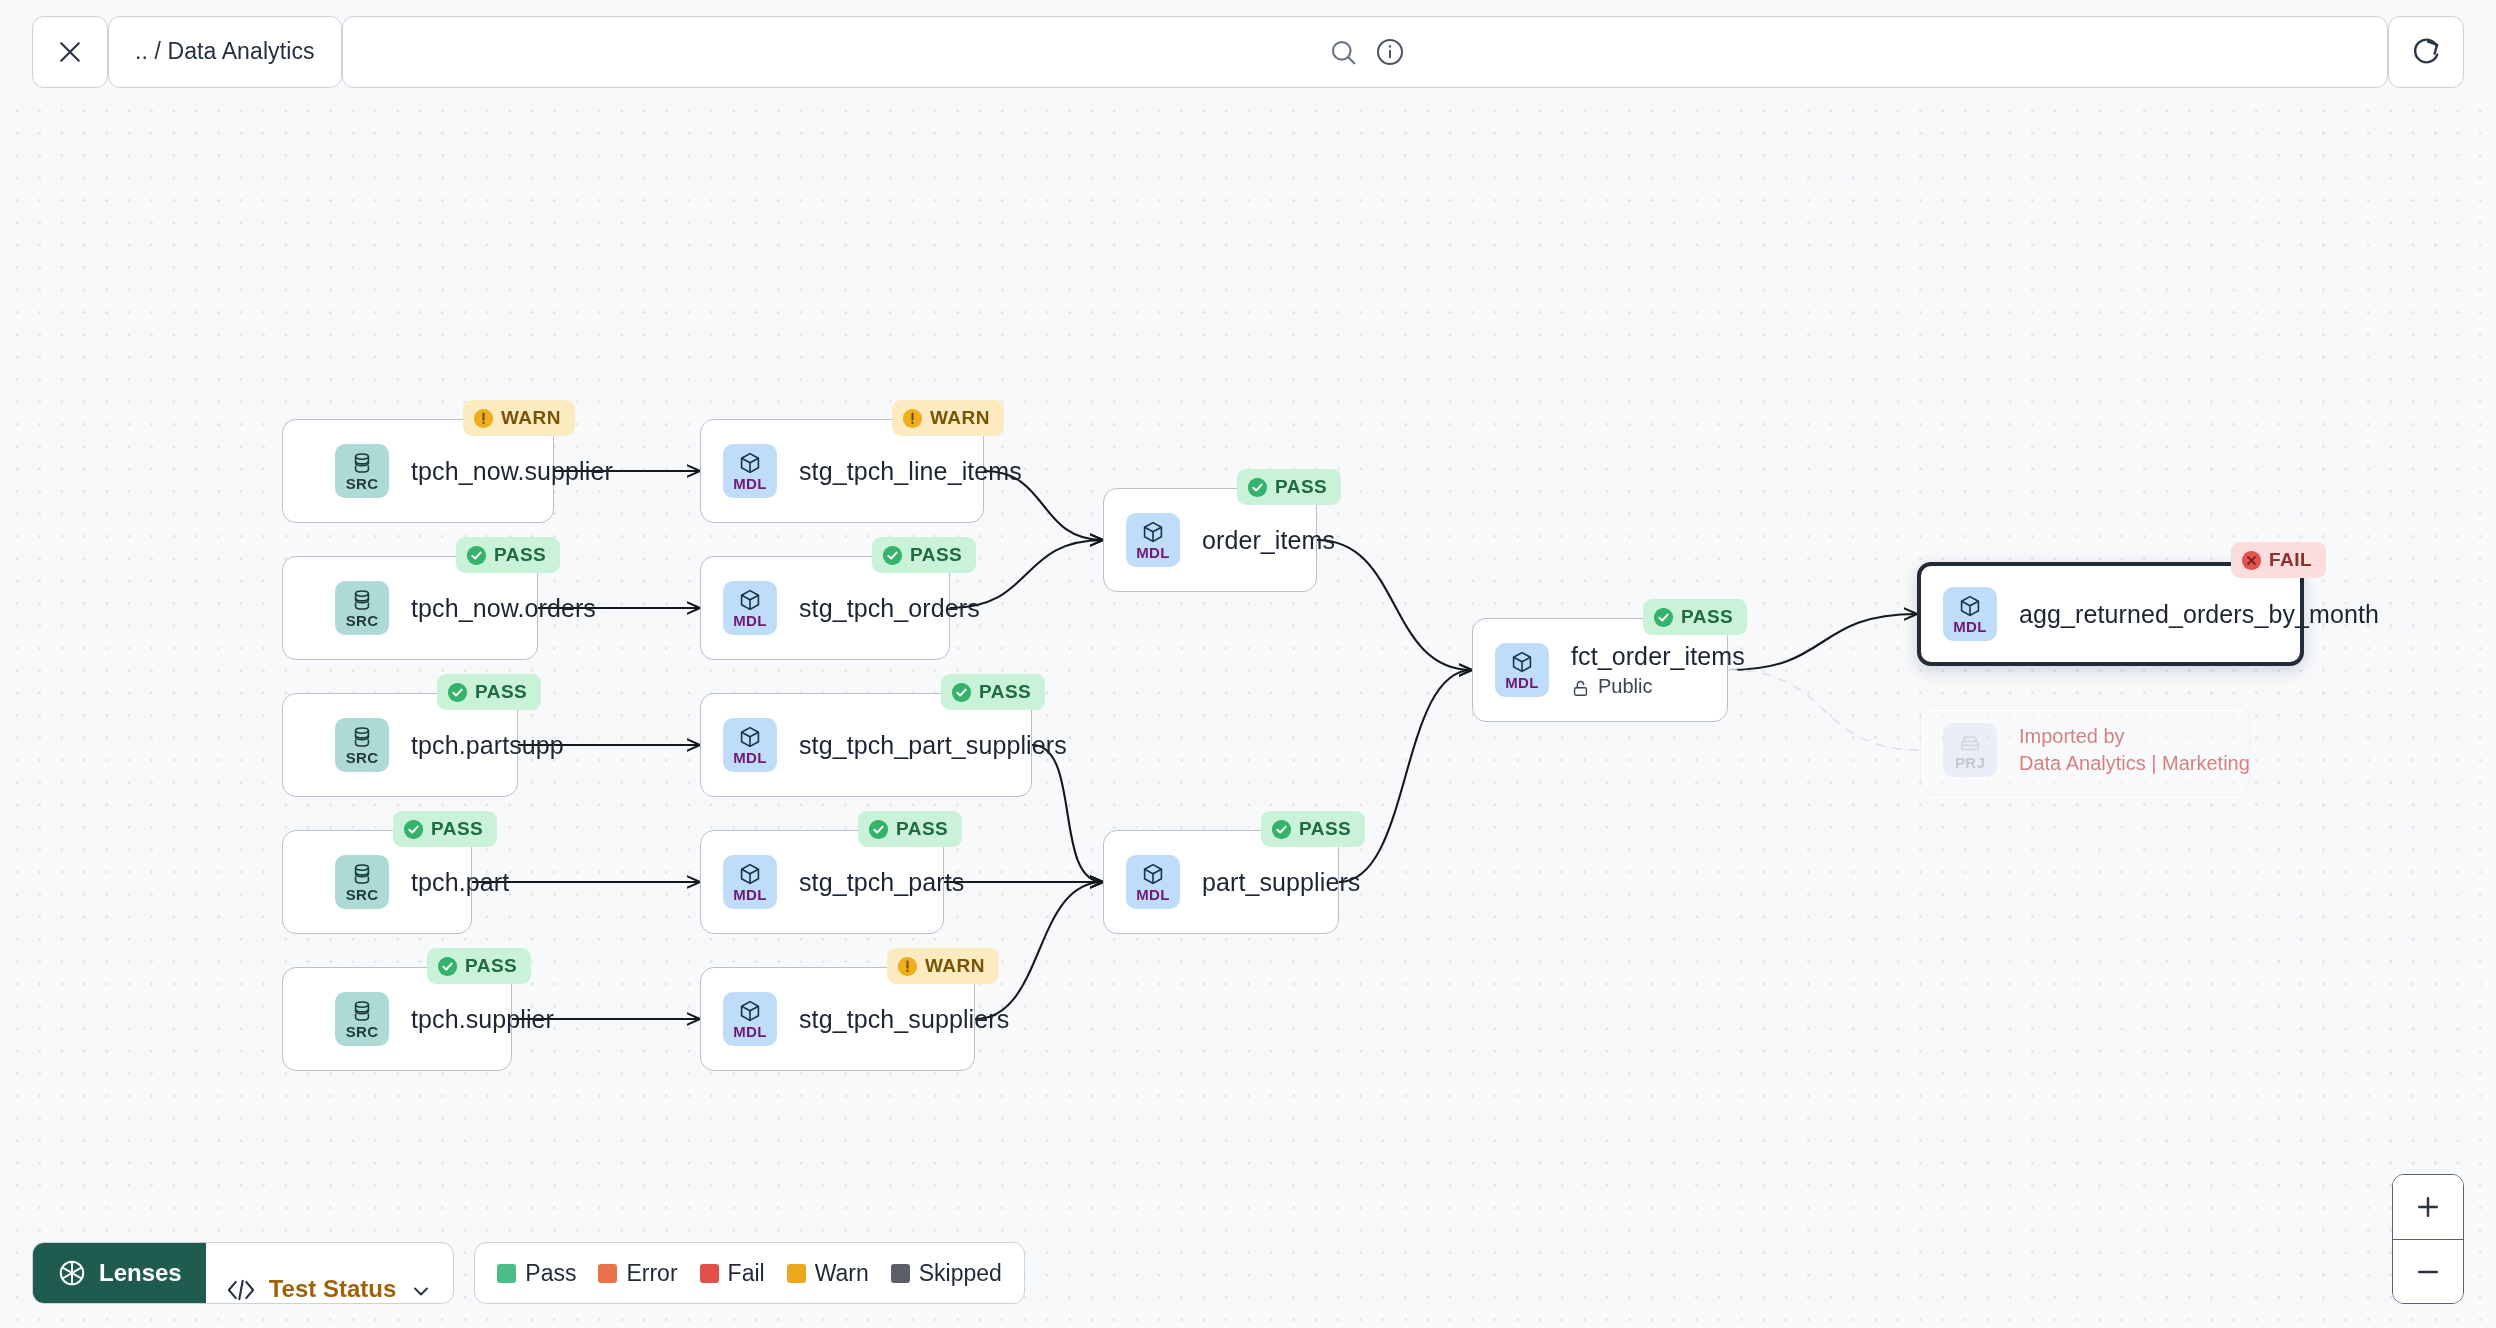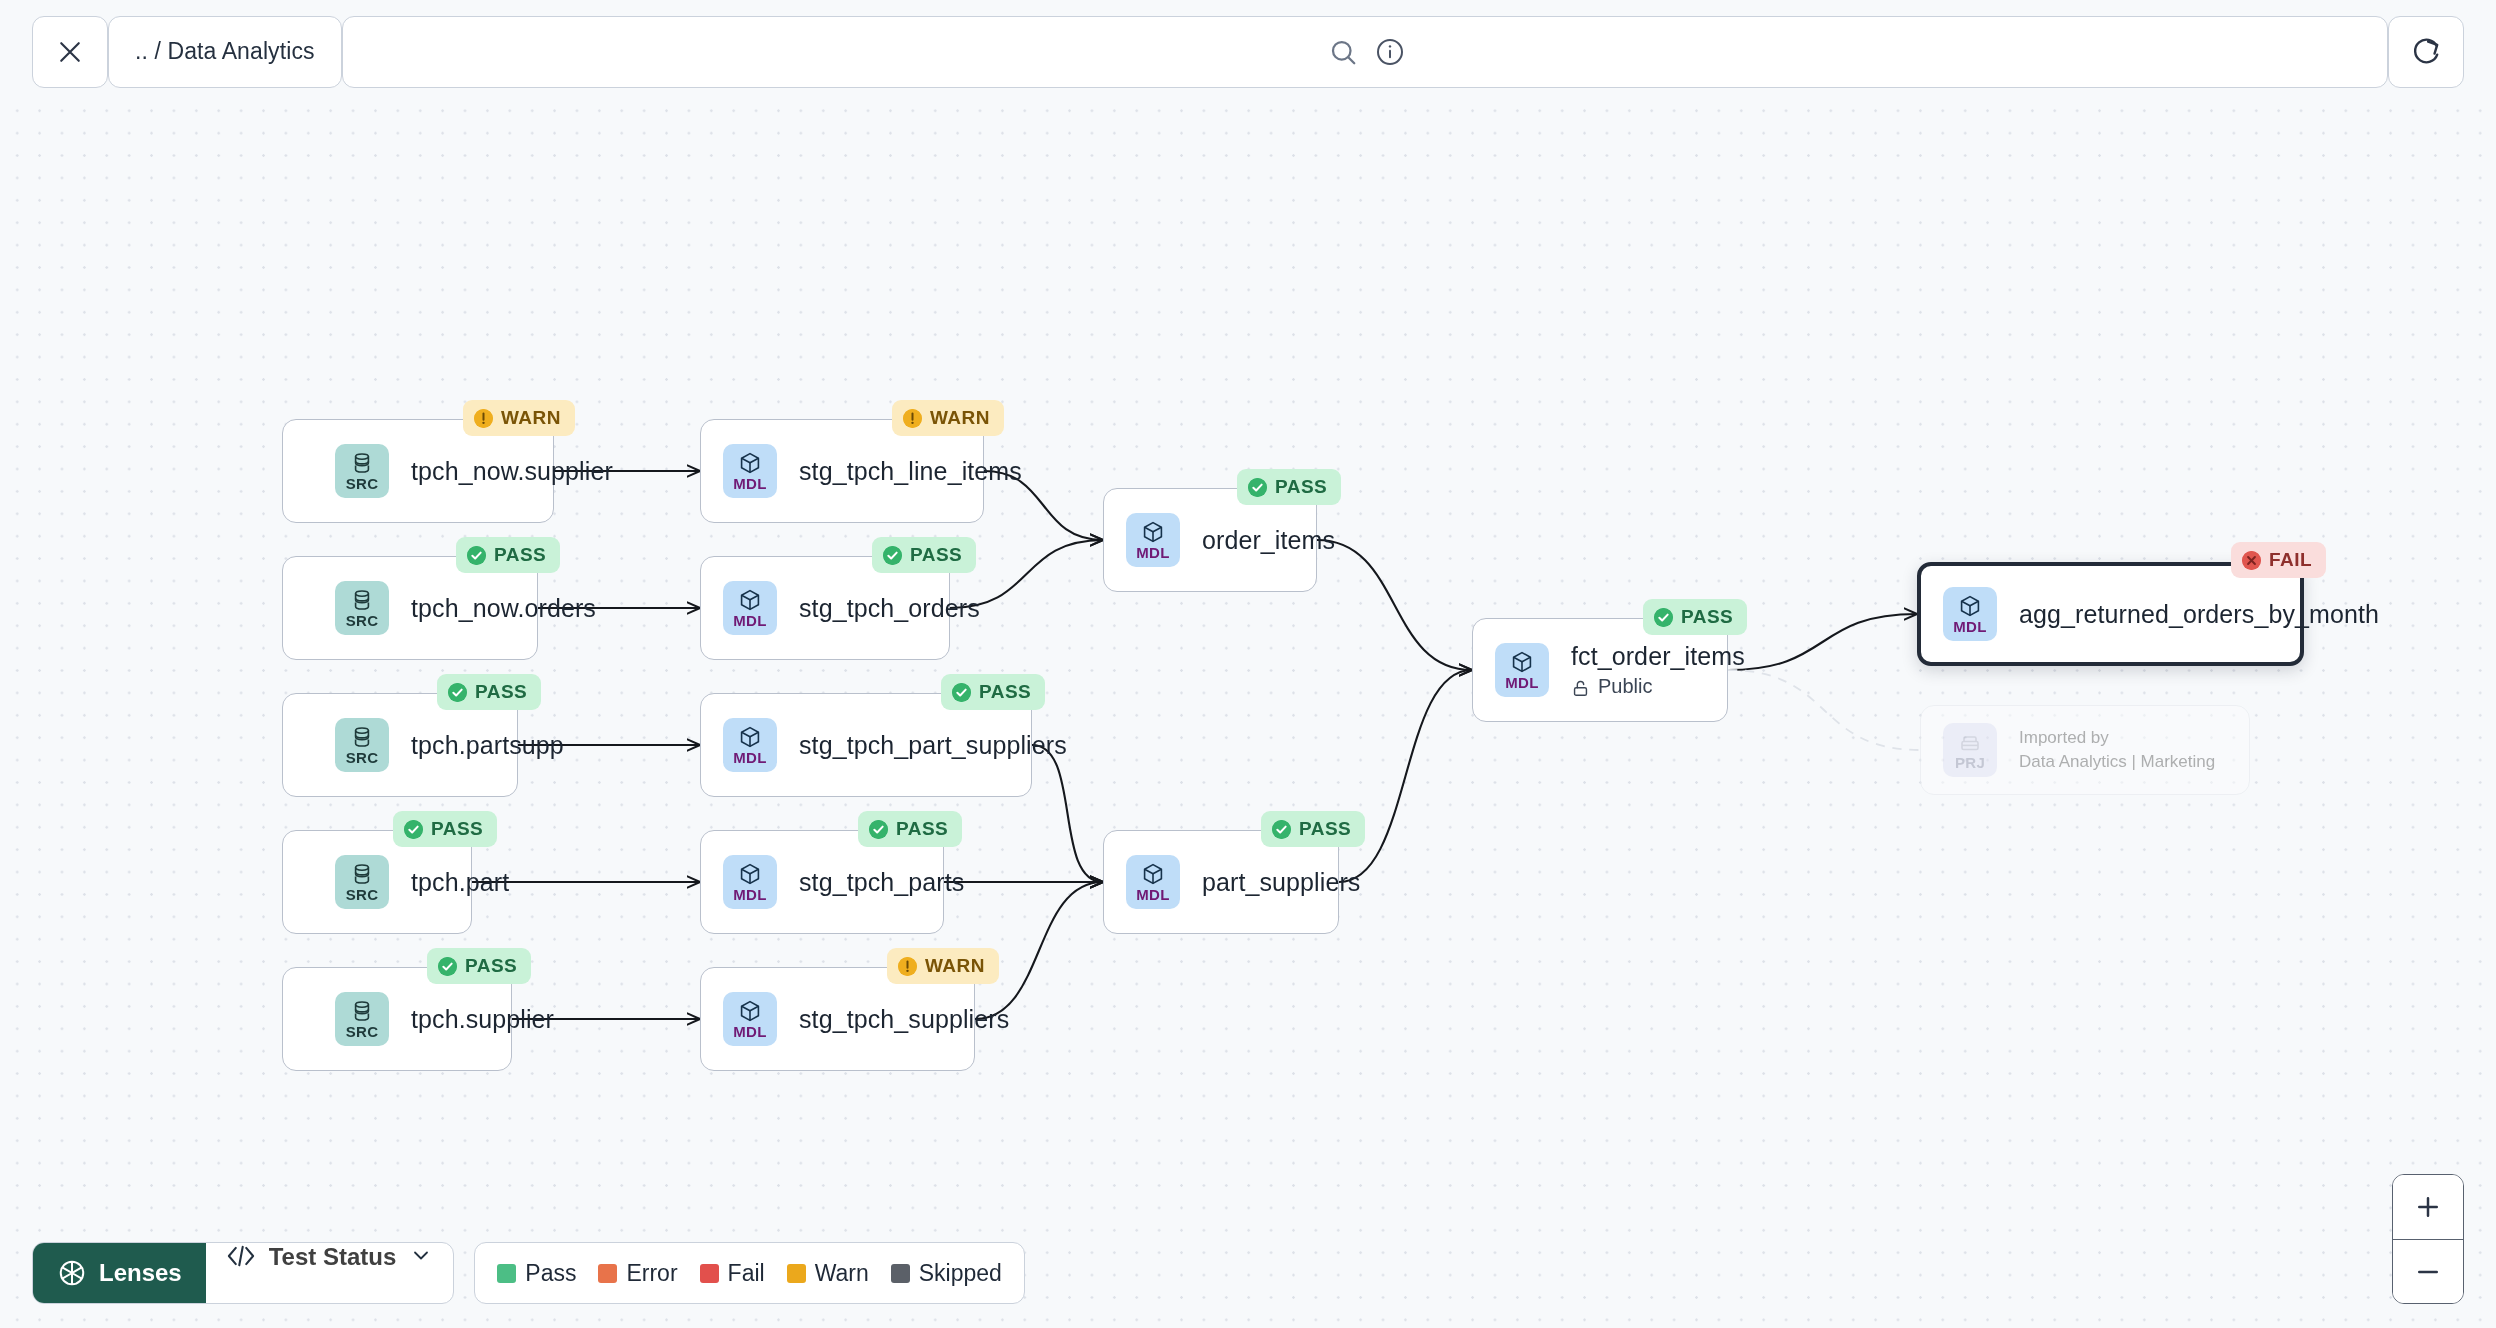--- a/index.html
+++ b/index.html
@@ -83,21 +83,21 @@
   .tb-mdl { background: #BFDDF8; color: #701a75; }
   .tb-prj { background: #E3E4F4; color: #9BA0B5; }
   .node-text { margin-left: 22px; display: flex; flex-direction: column; gap: 4px; min-width: 0; }
   .node-title {
     font-size: 25px; color: #1C2531; white-space: nowrap; letter-spacing: .1px;
   }
   .node-sub {
     font-size: 20px; color: #3B4554; display: flex; align-items: flex-end; gap: 8px;
     white-space: nowrap;
   }
-  .node-caption { font-size: 17px; color: #737373; white-space: nowrap; }
+  .node-caption { font-size: 20px; color: #b91c1c; white-space: nowrap; }
 
   
   .status {
     position: absolute;
     height: 36px; padding: 0 14px 0 11px; border-radius: 9px;
     display: flex; align-items: center; gap: 8px;
     font-size: 19px; font-weight: 700; letter-spacing: .45px;
     z-index: 16;
   }
   .st-dot { width: 19px; height: 19px; border-radius: 50%; display: block; flex: 0 0 auto; }
@@ -117,22 +117,22 @@
     display: flex; align-items: stretch; height: 62px;
     border-radius: 12px; overflow: hidden;
     border: 1.6px solid #CBD2DC; background: #fff;
   }
   #lenses-btn {
     background: #1F5B4E; color: #fff;
     display: flex; align-items: center; gap: 12px;
     padding: 0 24px; font-size: 24px; font-weight: 700; cursor: pointer;
   }
   #test-status-btn {
-    display: flex; align-items: flex-start; gap: 13px;
-    padding: 0 20px; font-size: 24px; font-weight: 700; color: #404040; cursor: pointer;
+    display: flex; align-items: flex-end; gap: 13px;
+    padding: 0 20px; font-size: 24px; font-weight: 700; color: #a16207; cursor: pointer;
   }
   #legend {
     height: 62px; background: #fff; border: 1.6px solid #CBD2DC; border-radius: 12px;
     display: flex; align-items: center; gap: 22px; padding: 0 22px;
   }
   .legend-item { display: flex; align-items: center; gap: 9px; font-size: 23px; color: #1F2937; }
   .legend-sw { width: 19px; height: 19px; border-radius: 3px; display: block; }
 
   
   #zoom-controls {

